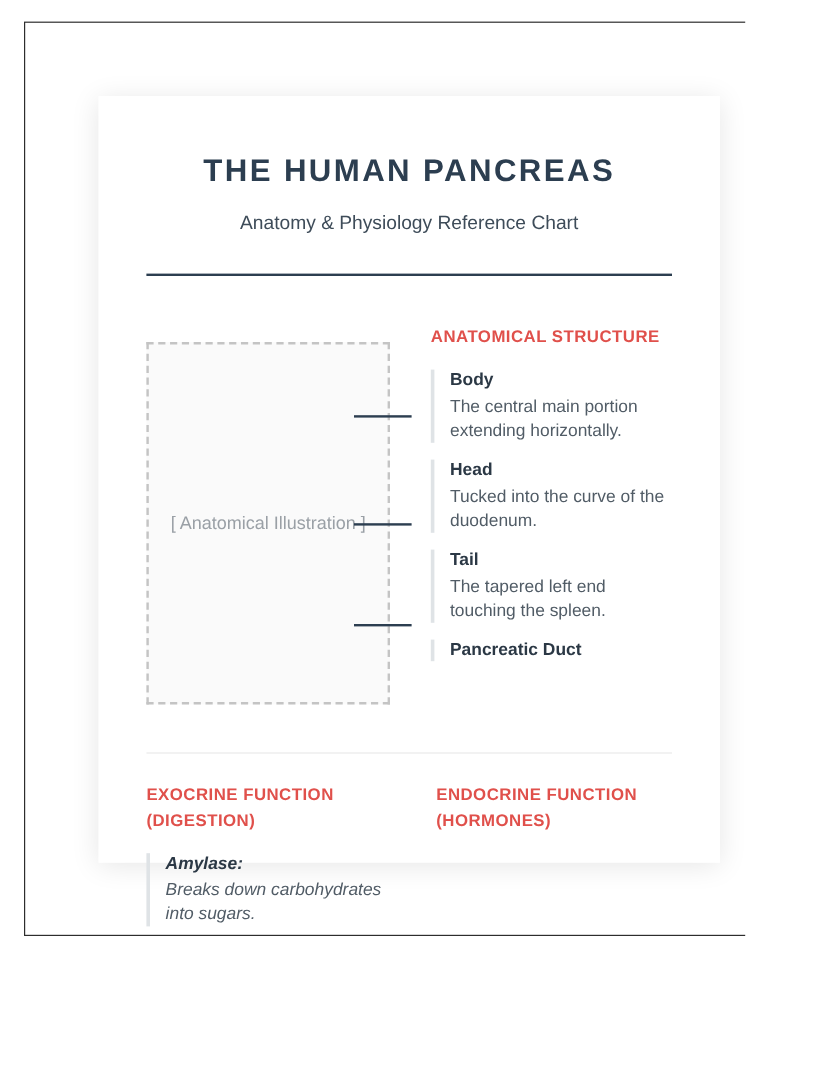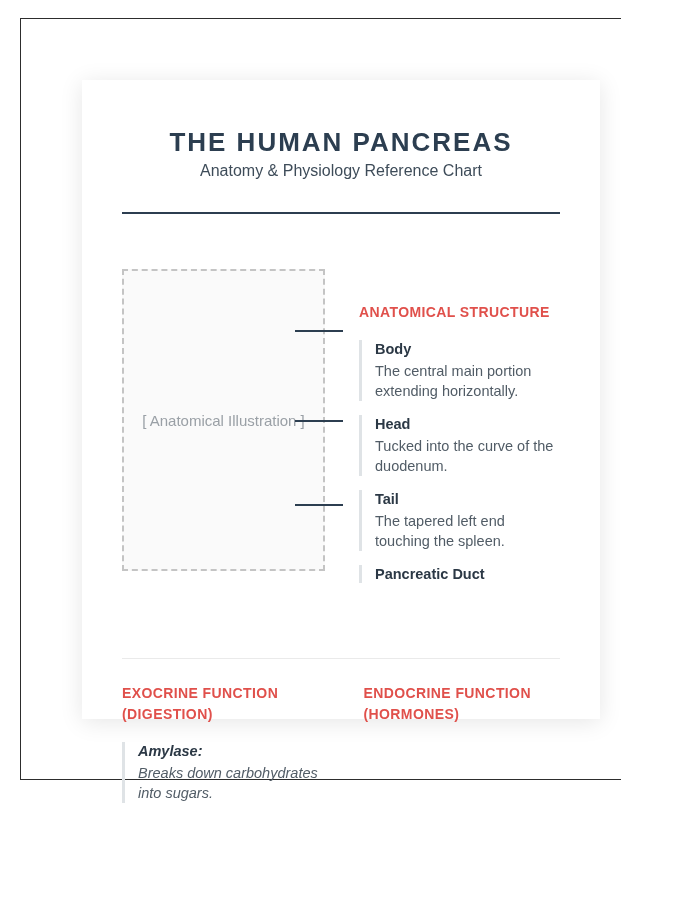--- a/index.html
+++ b/index.html
@@ -34,21 +34,21 @@
     background:#ffffff;
     box-shadow:0 3px 22px rgba(0,0,0,0.10);
     padding:47px 40px 0 40px;
   }
   .title{
     font-size:26px;font-weight:bold;
     letter-spacing:2px;text-align:center;
     color:var(--navy);
   }
   .subtitle{
-    margin-top:4px;
+    margin-top:20px;
     font-size:16px;text-align:center;
     color:#3e4c59;
   }
   .title-rule{
     margin-top:32px;height:2px;background:var(--navy);
   }
   .anatomy-grid{
     margin-top:42px;
     display:grid;
     grid-template-columns:203px 1fr;
@@ -67,35 +67,35 @@
     position:absolute;left:173px;width:48px;height:1.5px;
     background:var(--navy);
   }
   .pointer-1{top:74px;}
   .pointer-2{top:164px;}
   .pointer-3{top:248px;}
   .red-heading{
     font-size:14px;font-weight:bold;color:var(--red);
     letter-spacing:0.4px;line-height:21px;
   }
-  .structure .red-heading{margin-bottom:19px;line-height:17px;margin-top:48px;}
+  .structure .red-heading{margin-bottom:19px;line-height:17px;}
   .entry{
     border-left:3px solid var(--bar);
     padding-left:13px;
   }
   .structure .entry{margin-bottom:14px;}
   .entry h3{
     font-size:14.5px;font-weight:bold;color:var(--name);
     line-height:18px;margin-bottom:3px;
   }
   .entry p{
     font-size:14.5px;color:var(--text);line-height:20px;
   }
   .functions{
-    margin-top:61px;
+    margin-top:40px;
     border-top:1px solid #eaeaea;
     padding-top:24px;
     display:grid;
     grid-template-columns:1fr 1fr;
     column-gap:45px;
   }
   .func-col .red-heading{margin-bottom:17px;}
   .func-col .entry{margin-bottom:12px;font-style:italic;}
 </style>
 </head>

